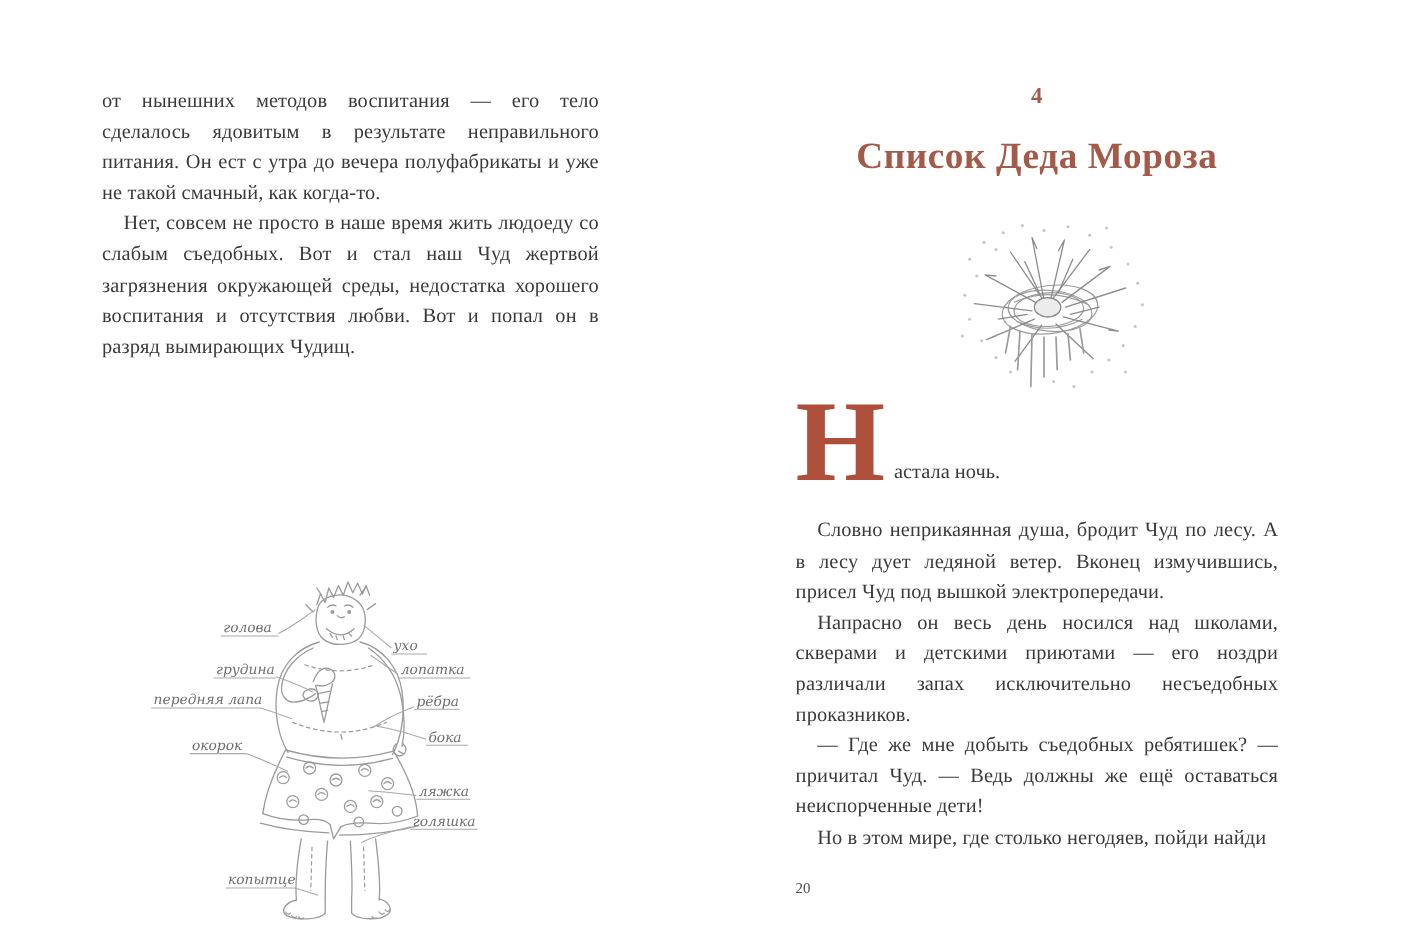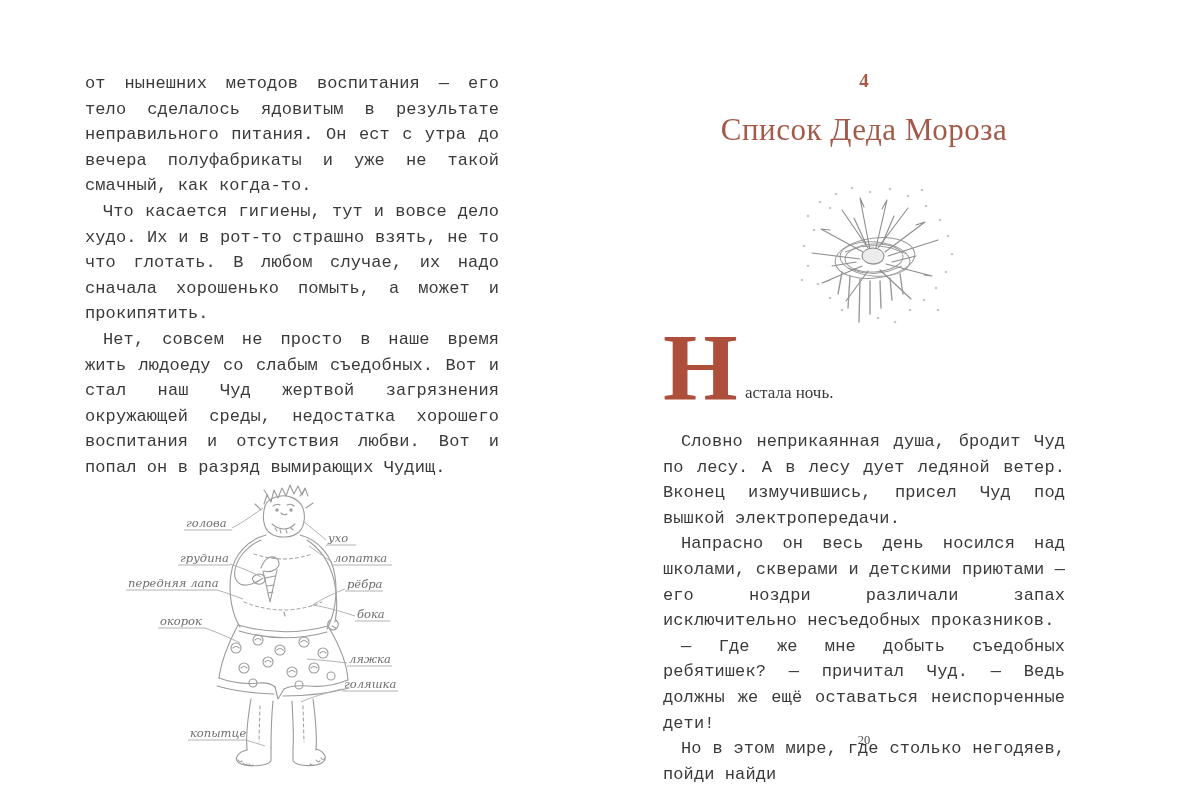--- a/index.html
+++ b/index.html
@@ -6,51 +6,50 @@
   body{
     width:1183px;height:786px;background:#ffffff;overflow:hidden;position:relative;
     font-family:"Liberation Serif","DejaVu Serif",serif;
     --accent:#a35a49;--dropcap:#ae4f3c;--text:#3a3a3a;--label:#6e6e6e;--sketch:#9b9b9b;
   }
   .spread{position:absolute;inset:0;background:#ffffff;}
   
   .left-col{position:absolute;left:85px;top:71px;width:414px;}
   p.body-p{
     margin:0;font-size:17px;line-height:25.6px;color:var(--text);
-    text-align:justify;text-indent:18px;hyphens:auto;letter-spacing:.1px;font-family:Liberation Mono, monospace;
+    text-align:justify;text-indent:18px;hyphens:auto;letter-spacing:.1px;
   }
   p.no-indent{text-indent:0;}
   .creature-wrap{position:absolute;left:120px;top:480px;width:318px;height:292px;}
   .sketch{stroke:var(--sketch);fill:none;stroke-width:1.1;stroke-linecap:round;stroke-linejoin:round;}
   .sketch-dash{stroke:var(--sketch);fill:none;stroke-width:1;stroke-dasharray:3 3;stroke-linecap:round;}
   .lbl{font-family:"DejaVu Serif","Liberation Serif",serif;font-style:italic;font-size:11.5px;fill:var(--label);}
   .lbl-line{stroke:#a9a9a9;fill:none;stroke-width:.9;}
   
   .chapter-number{position:absolute;left:663px;top:70px;width:402px;text-align:center;
     font-size:19px;font-weight:bold;color:var(--accent);}
   .chapter-title{position:absolute;left:663px;top:112px;width:402px;margin:0;text-align:center;
-    font-size:31px;font-weight:normal;color:var(--accent);letter-spacing:.5px;}
+    font-size:31px;font-weight:bold;color:var(--accent);letter-spacing:.5px;}
   .ornament-wrap{position:absolute;left:790px;top:182px;width:170px;height:150px;}
   .dropcap-block{position:absolute;left:663px;top:334px;width:402px;height:74px;}
   .dropcap{position:absolute;left:0;top:-6px;font-size:96px;line-height:80px;font-weight:bold;
     color:var(--dropcap);font-family:"Liberation Serif",serif;}
   .first-line{position:absolute;left:82px;bottom:2px;font-size:17px;line-height:25.6px;color:var(--text);text-align:center;}
   .right-col{position:absolute;left:663px;top:409px;width:402px;margin-top:20px;}
-  .page-number{position:absolute;left:663px;top:733px;width:402px;text-align:center;
+  .page-number{position:absolute;left:663px;top:733px;width:402px;
     font-size:12.5px;color:#4c4c4c;}
 </style>
 </head>
 <body style="--accent: #a35a49; --dropcap: #ae4f3c; --text: #3a3a3a; --label: #6e6e6e; --sketch: #9b9b9b;">
 
 <div class="spread">
 
   <div>
     <div class="left-col">
       <p class="body-p no-indent">от нынешних методов воспитания — его тело сделалось ядовитым в результате неправильного питания. Он ест с утра до вечера полуфабрикаты и уже не такой смачный, как когда-то.</p>
-      <p class="body-p">Что касается гигиены, тут и вовсе дело худо. Их и в рот-то страшно взять, не то что глотать. В любом случае, их надо сначала хорошенько помыть, а может и прокипятить.</p>
       <p class="body-p">Нет, совсем не просто в наше время жить людоеду со слабым съедобных. Вот и стал наш Чуд жертвой загрязнения окружающей среды, недостатка хорошего воспитания и отсутствия любви. Вот и попал он в разряд вымирающих Чудищ.</p>
     </div>
 
     <div class="creature-wrap">
       <svg width="318" height="292" viewBox="0 0 318 292">
 
         <g>
 
           <g class="sketch">
             <path d="M144,24 l3,-9 4,7 3,-12 4,8 4,-10 4,8 4,-11 4,9 4,-8 4,9 3,-7 3,8"></path>

